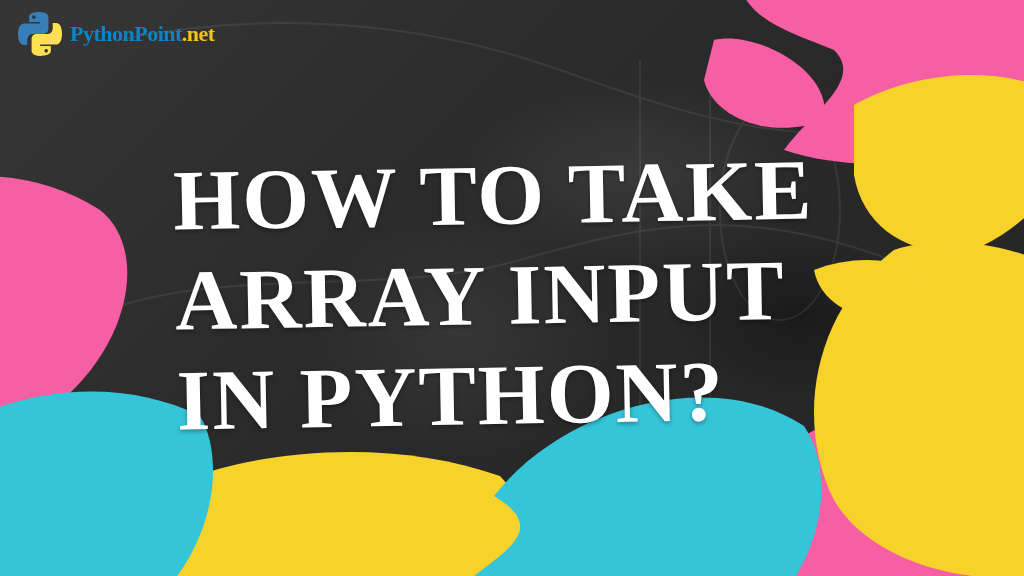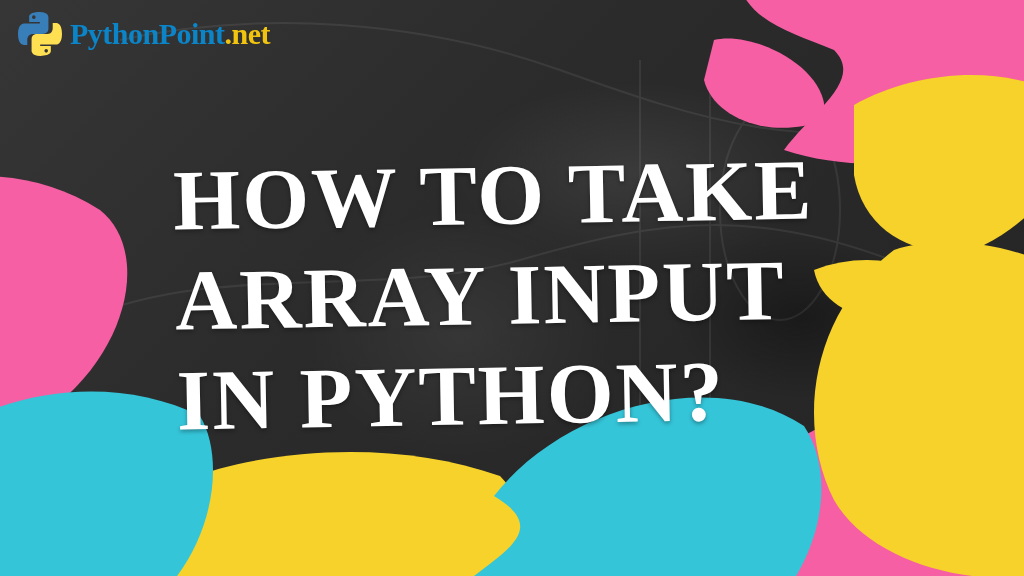--- a/index.html
+++ b/index.html
@@ -30,21 +30,21 @@
       top: 12px;
       left: 18px;
       display: flex;
       align-items: center;
       gap: 8px;
       z-index: 50;
     }
     .py-icon { width: 44px; height: 44px; }
     .wordmark {
       font-family: "Segoe Script", "Brush Script MT", cursive;
-      font-size: 30px;
+      font-size: 22px;
       font-weight: 700;
       letter-spacing: -0.5px;
       white-space: nowrap;
     }
     .wordmark .p1 { color: #0b84c8; }
     .wordmark .p2 { color: #f1c40f; }
     .headline {
       position: absolute;
       top: 145px;
       left: 175px;

